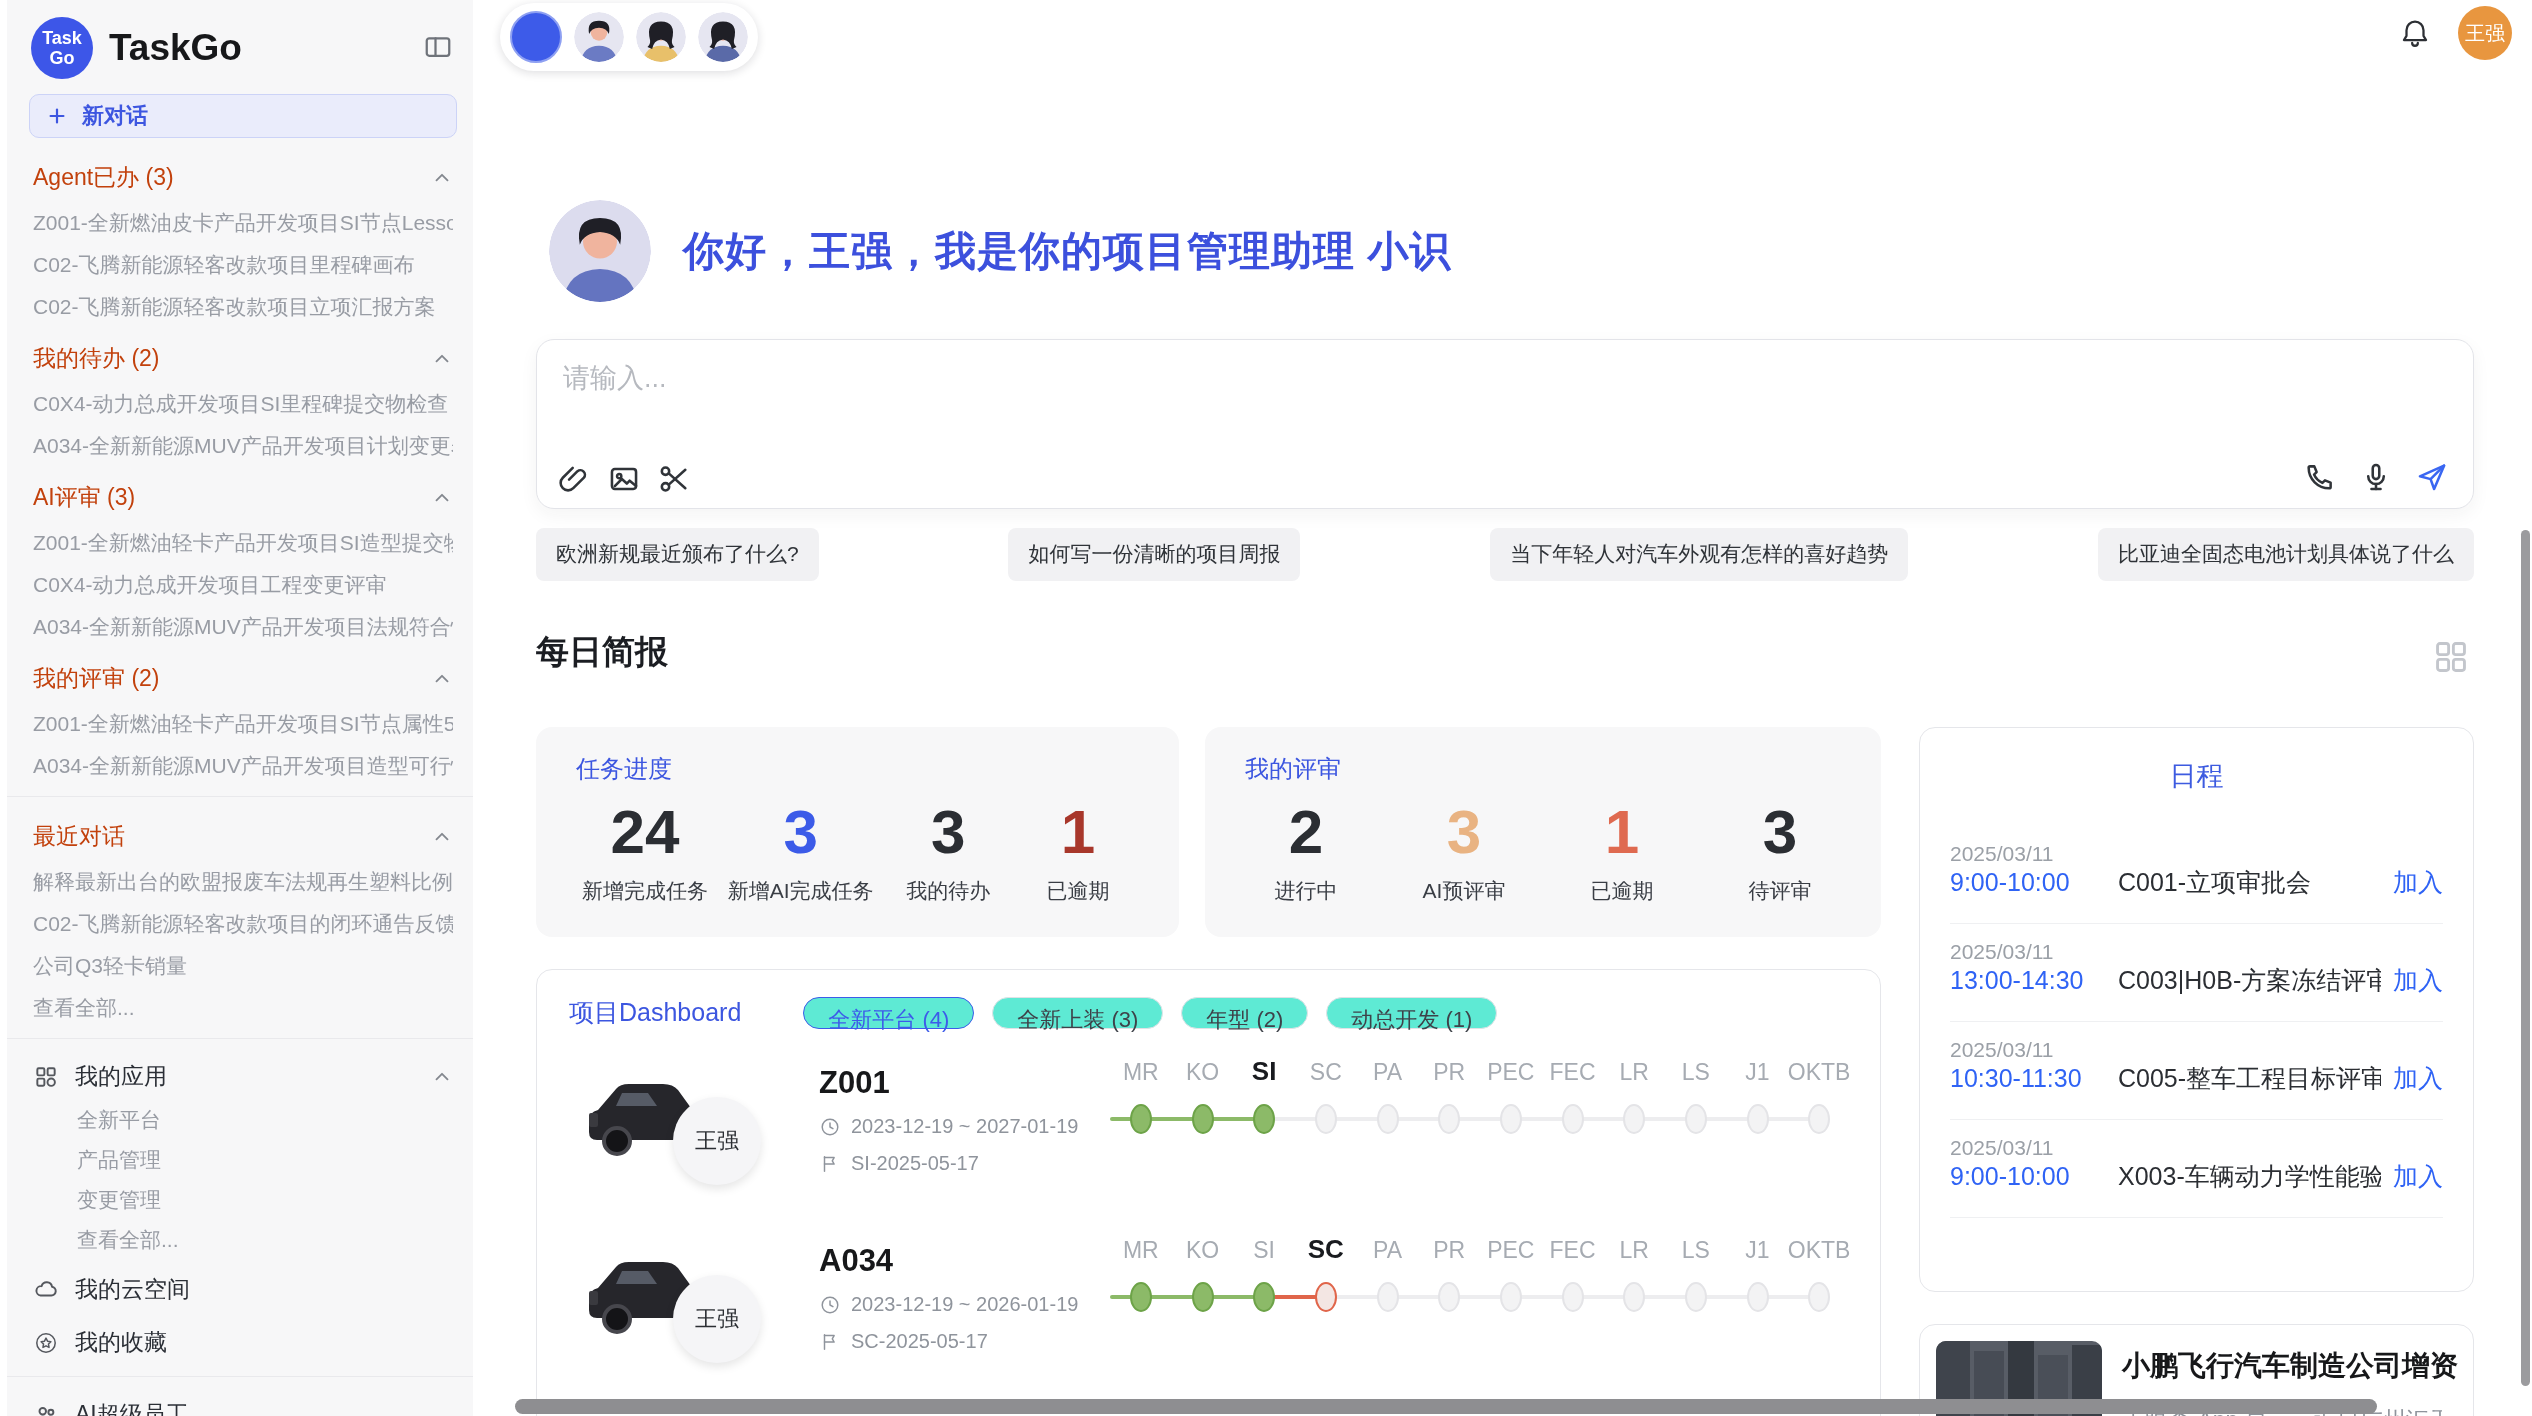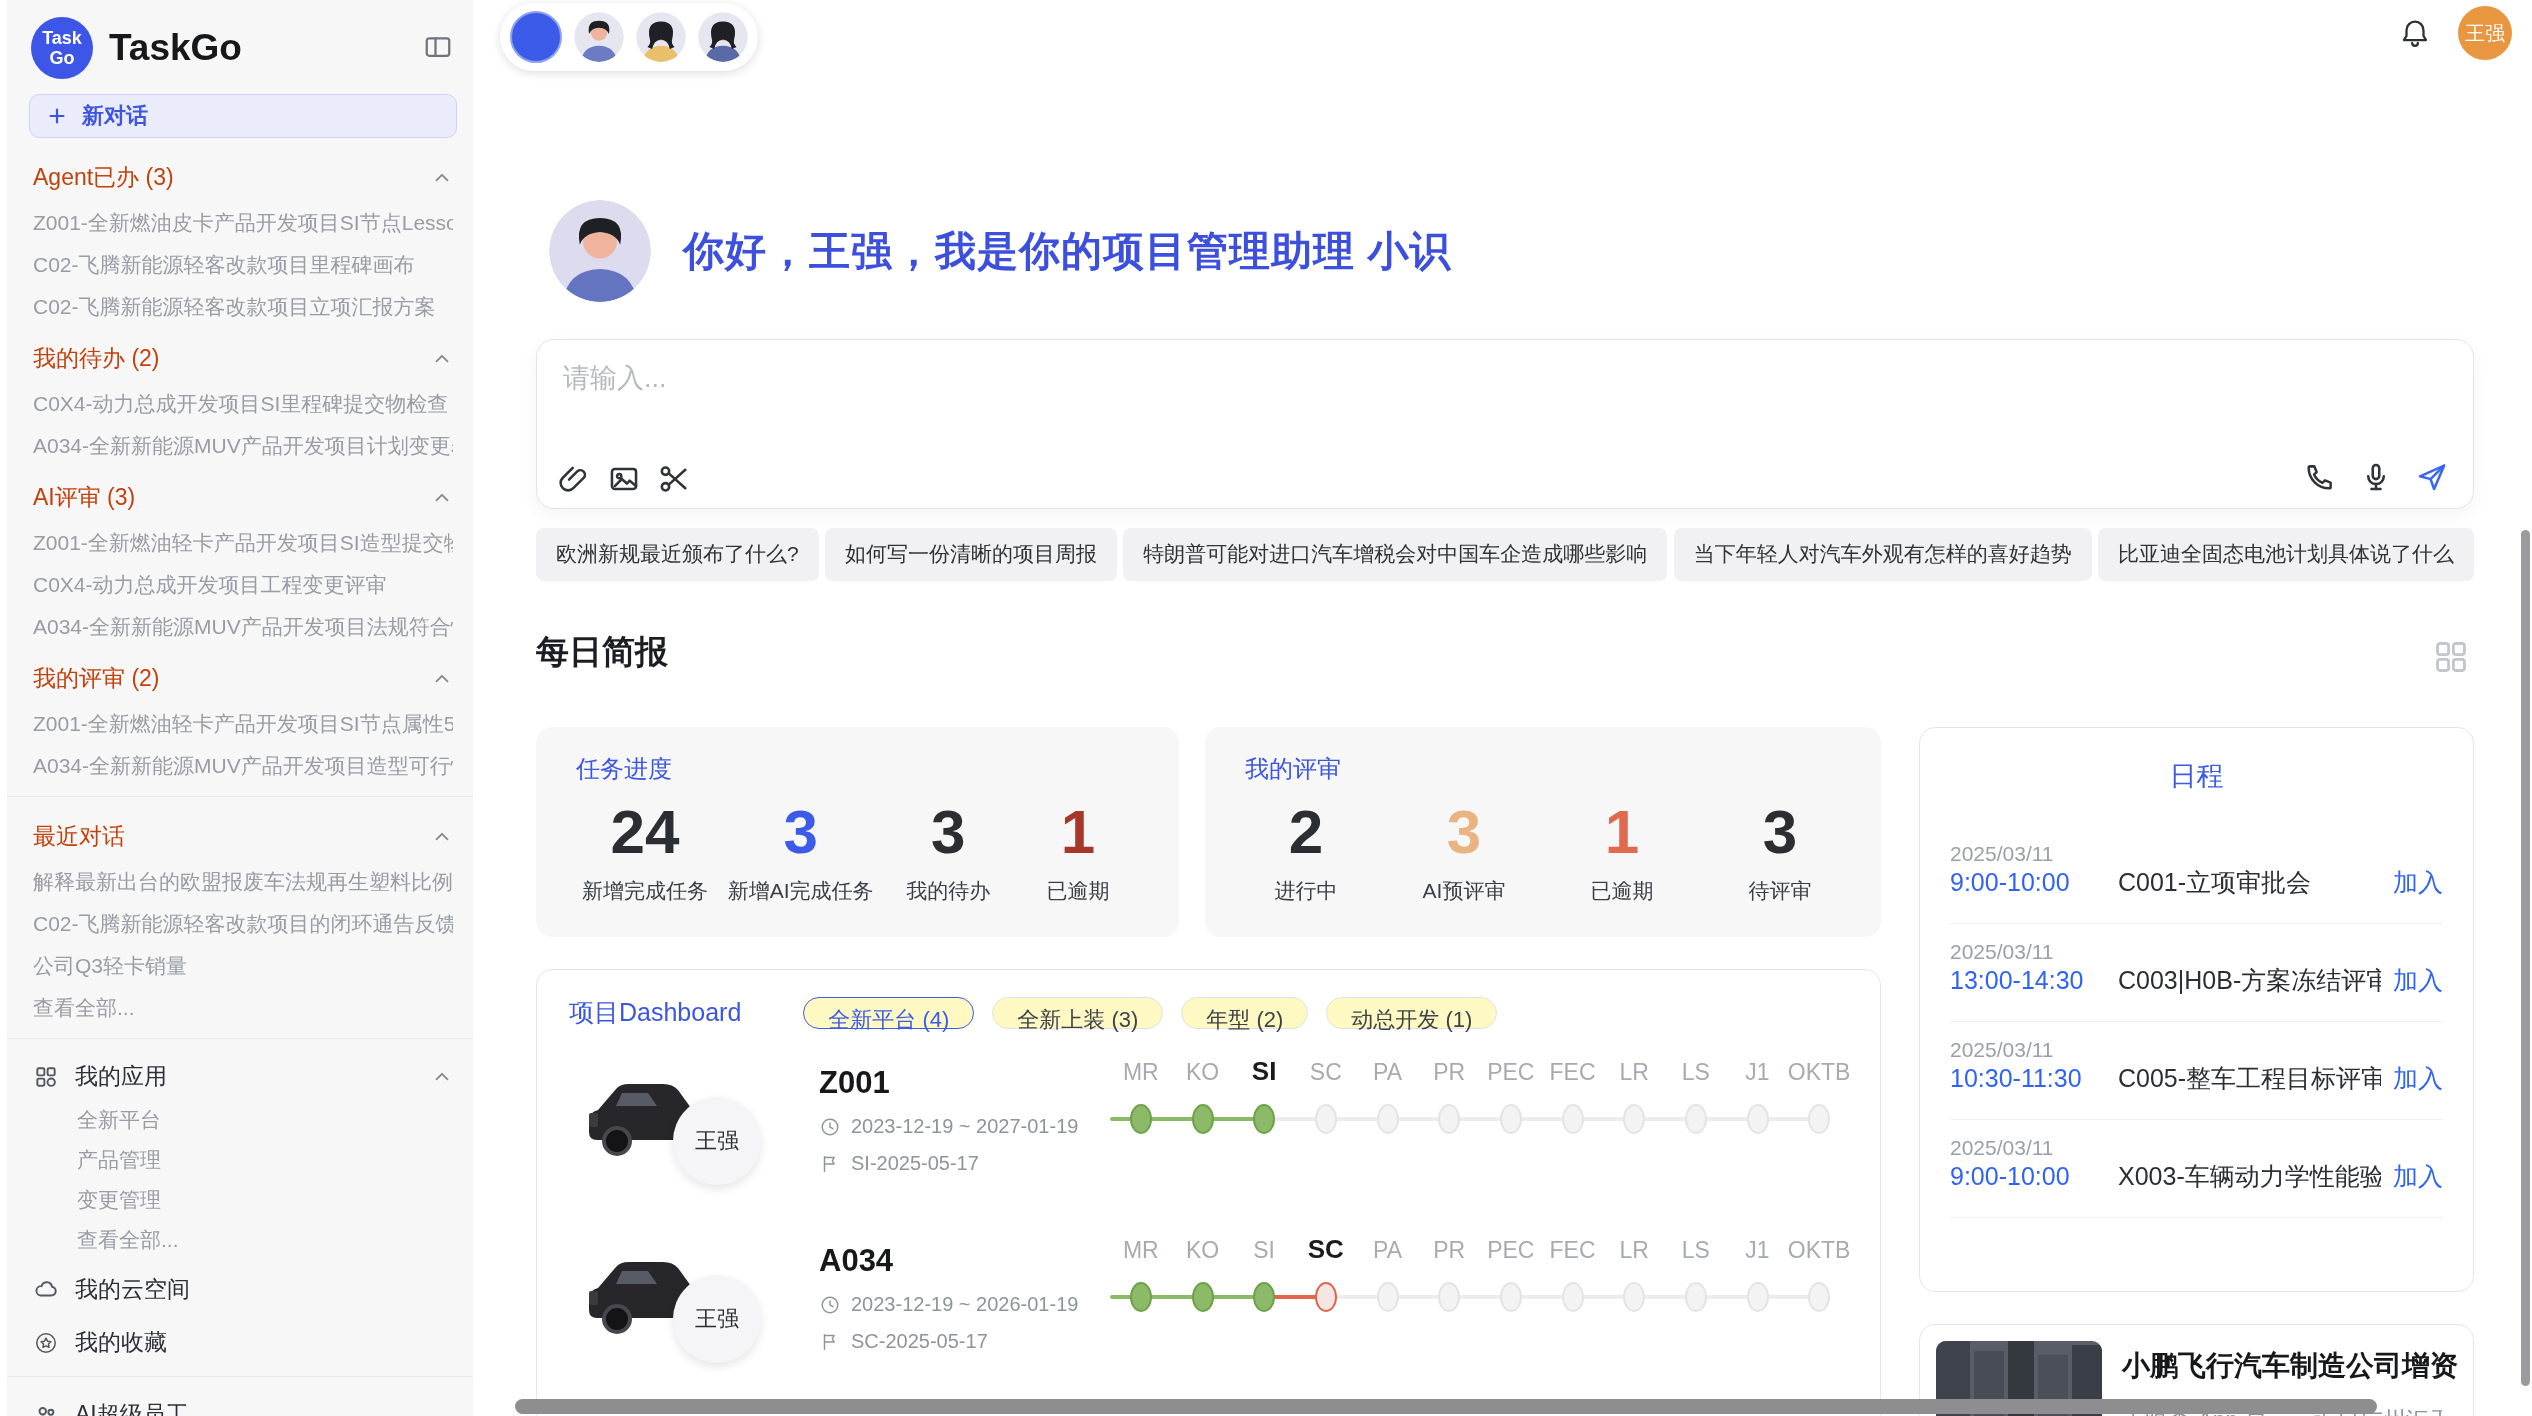--- a/index.html
+++ b/index.html
@@ -64,21 +64,21 @@
 .stat-title{font-size:24px;color:#3c56e0;}
 .stat-cols{display:flex;justify-content:space-between;margin-top:12px;padding:0 6px;}
 .stat{text-align:center;min-width:110px;}
 .stat-val{font-size:62px;font-weight:600;line-height:70px;}
 .stat-label{font-size:21px;color:#3a3e45;margin-top:10px;}
 
 .dash-card{margin-top:32px;height:620px;border:1px solid #e5e6ea;border-radius:16px;padding:26px 32px;background:#fff;overflow:hidden;}
 .dash-head{display:flex;align-items:center;}
 .dash-title{font-size:25px;color:#3c56e0;}
 .dash-filters{display:flex;gap:18px;margin-left:62px;}
-.filter{height:32px;line-height:44px;padding:0 24px;border:1px solid #e1e2e6;border-radius:23px;font-size:22px;color:#3e4249;background:#fef9c3;white-space:nowrap;cursor:pointer;}
+.filter{height:32px;line-height:44px;padding:0 24px;border:1px solid #e1e2e6;border-radius:23px;font-size:22px;color:#3e4249;background:#5eead4;white-space:nowrap;cursor:pointer;}
 .filter.active{border-color:#3d5be9;color:#3d5be9;}
 .proj-row{display:flex;margin-top:30px;height:150px;position:relative;}
 .proj-row + .proj-row{margin-top:28px;}
 .truck-wrap{width:250px;position:relative;flex:none;}
 .truck{position:absolute;left:4px;top:-2px;width:170px;height:106px;}
 .owner{position:absolute;left:104px;top:38px;width:88px;height:88px;border-radius:50%;background:#f5f5f7;box-shadow:0 4px 10px rgba(0,0,0,.10);display:flex;align-items:center;justify-content:center;font-size:22px;color:#2b2e33;}
 .proj-info{width:291px;padding-top:6px;flex:none;}
 .proj-code{font-size:31px;font-weight:700;color:#17181a;}
 .proj-meta{display:flex;align-items:center;gap:10px;margin-top:14px;font-size:20px;color:#8f949c;white-space:nowrap;}
 .timeline{flex:1;position:relative;padding-top:10px;}
@@ -364,21 +364,20 @@
               <path d="M3.5 11.5L20.5 4l-7 16.5-2.5-7z"></path>
               <line x1="11" y1="13.5" x2="20.5" y2="4"></line>
             </svg>
           </span>
         </div>
     </div>
 
     <div class="chips" id="chips">
         <div class="chip">欧洲新规最近颁布了什么?</div>
         <div class="chip">如何写一份清晰的项目周报</div>
-        <div class="chip">特朗普可能对进口汽车增税会对中国车企造成哪些影响</div>
         <div class="chip">当下年轻人对汽车外观有怎样的喜好趋势</div>
         <div class="chip">比亚迪全固态电池计划具体说了什么</div>
       </div>
 
     <div class="brief-title">每日简报</div>
     <span class="ic brief-grid">
       <svg viewBox="0 0 24 24" fill="none" stroke="currentColor" stroke-width="1.8">
           <rect x="3.5" y="3.5" width="7" height="7" rx="1.5"></rect>
           <rect x="13.5" y="3.5" width="7" height="7" rx="1.5"></rect>
           <rect x="3.5" y="13.5" width="7" height="7" rx="1.5"></rect>

